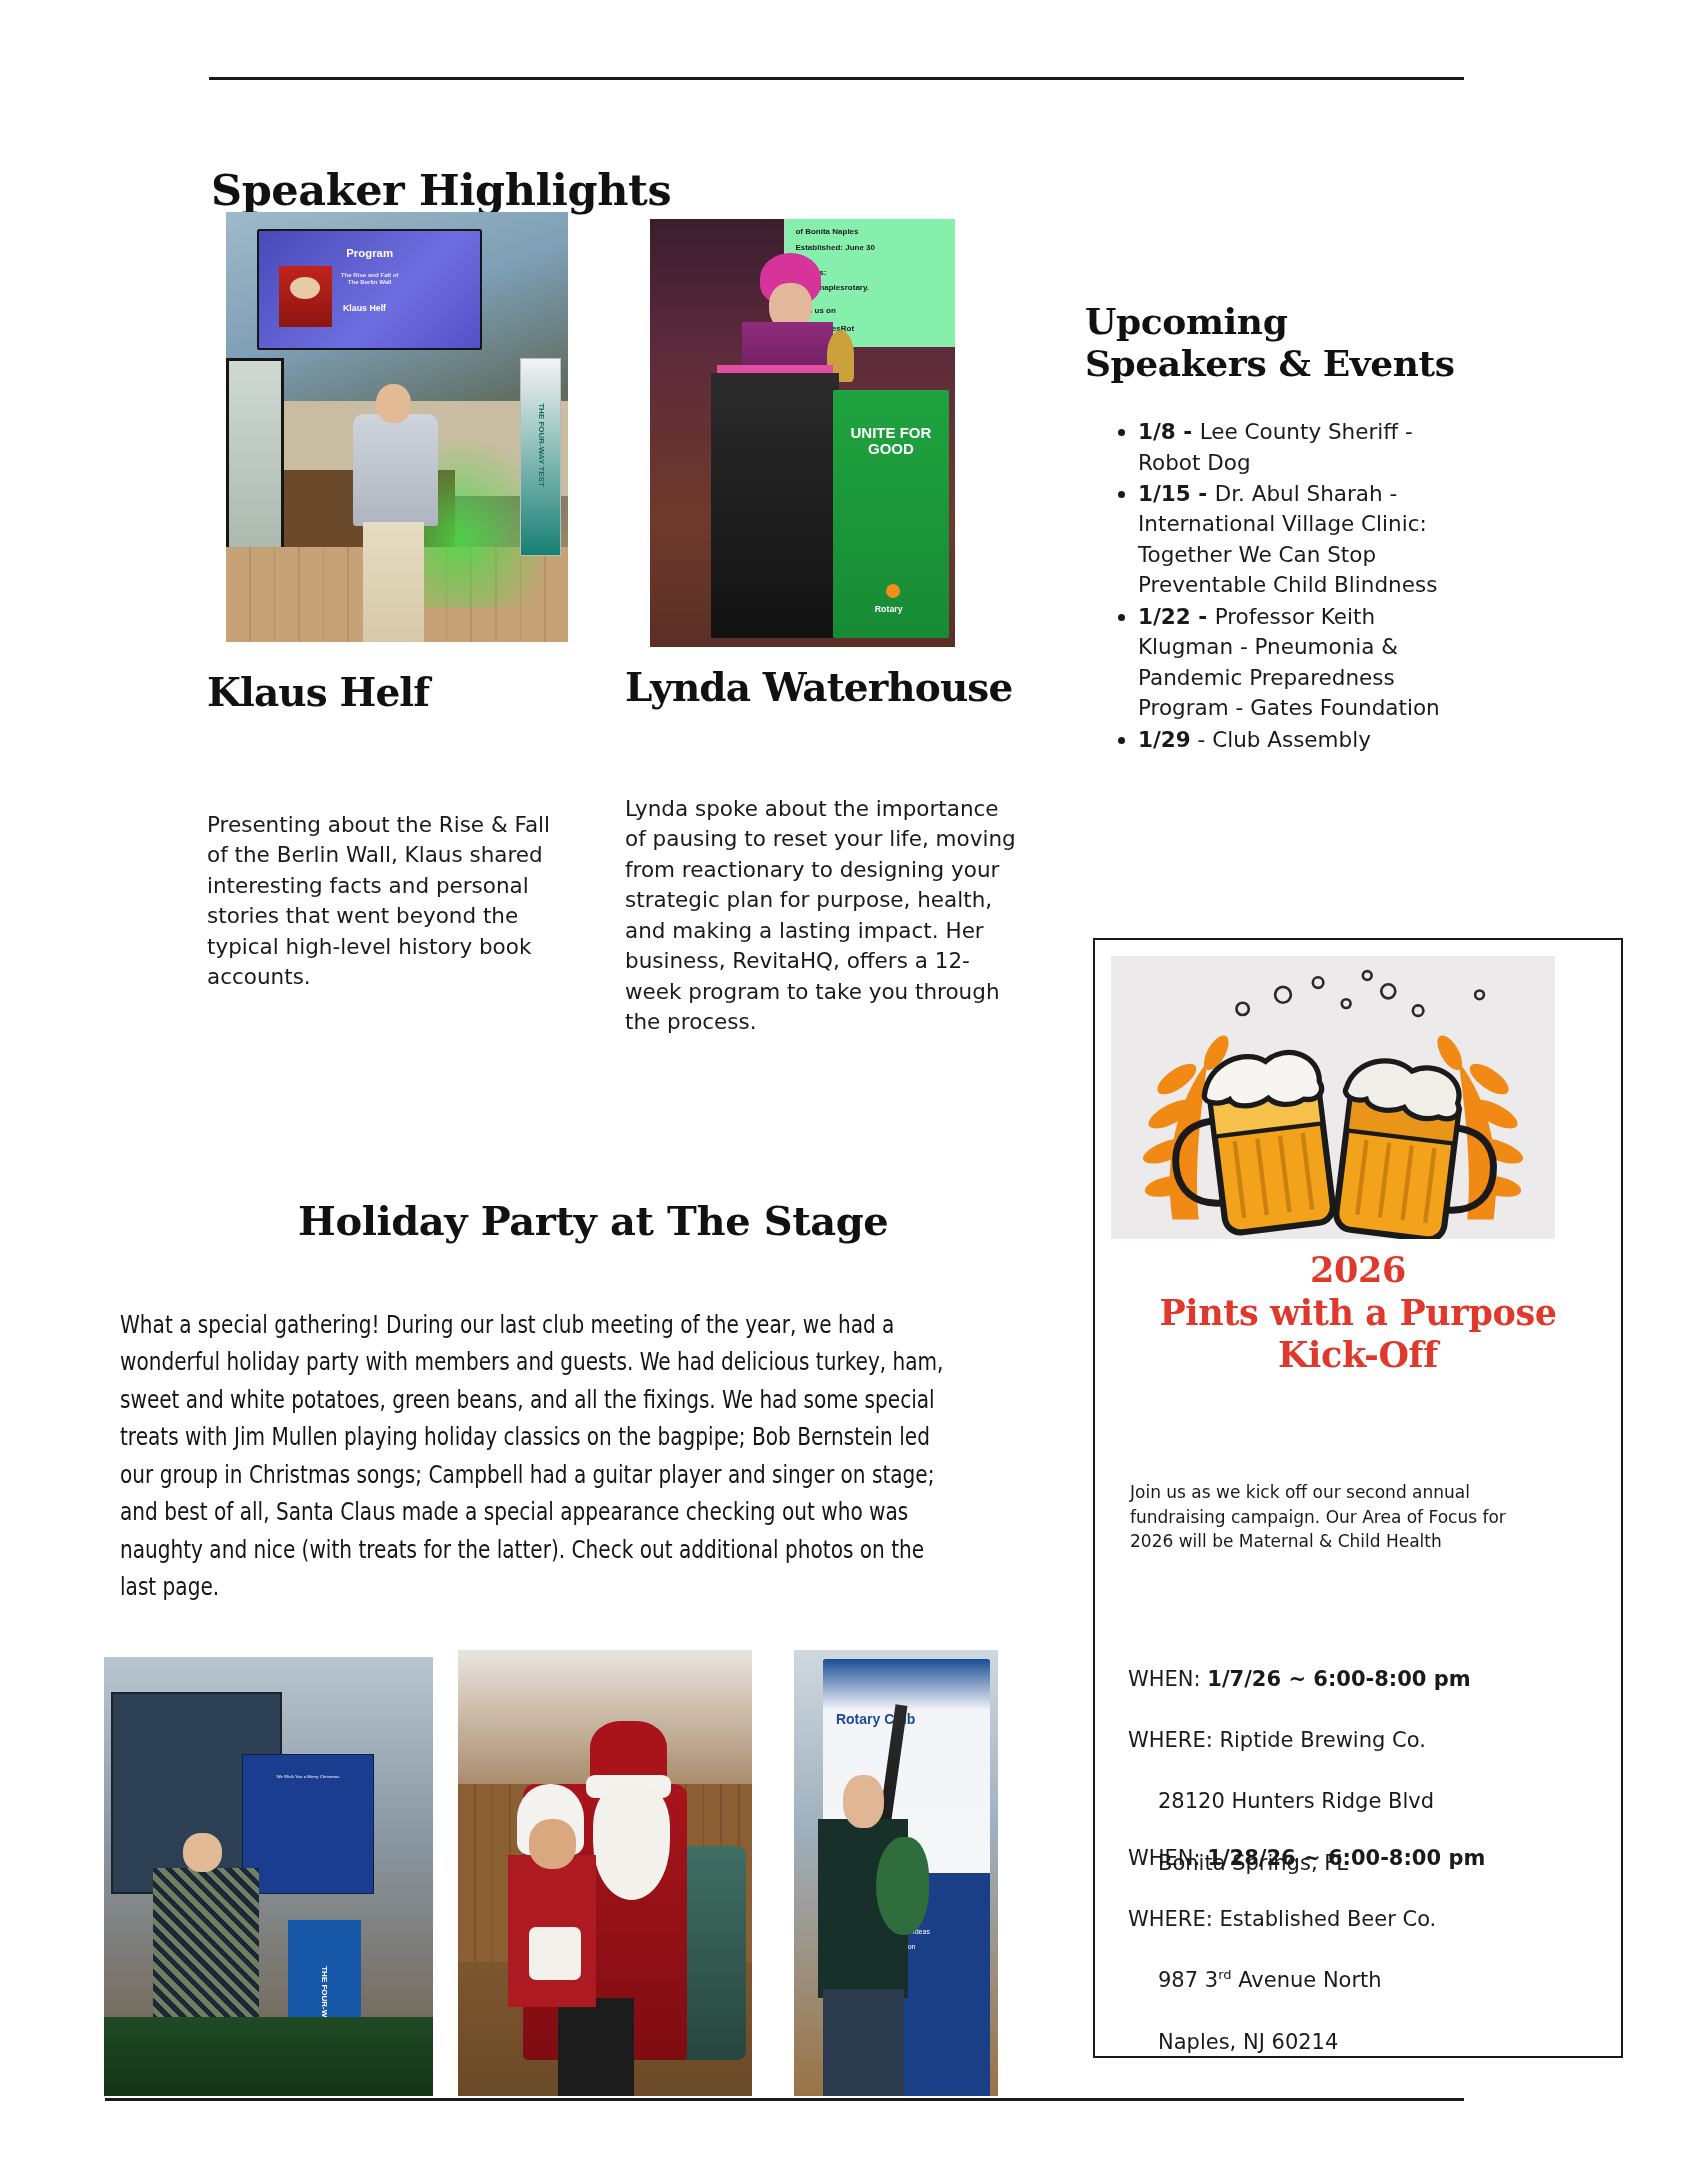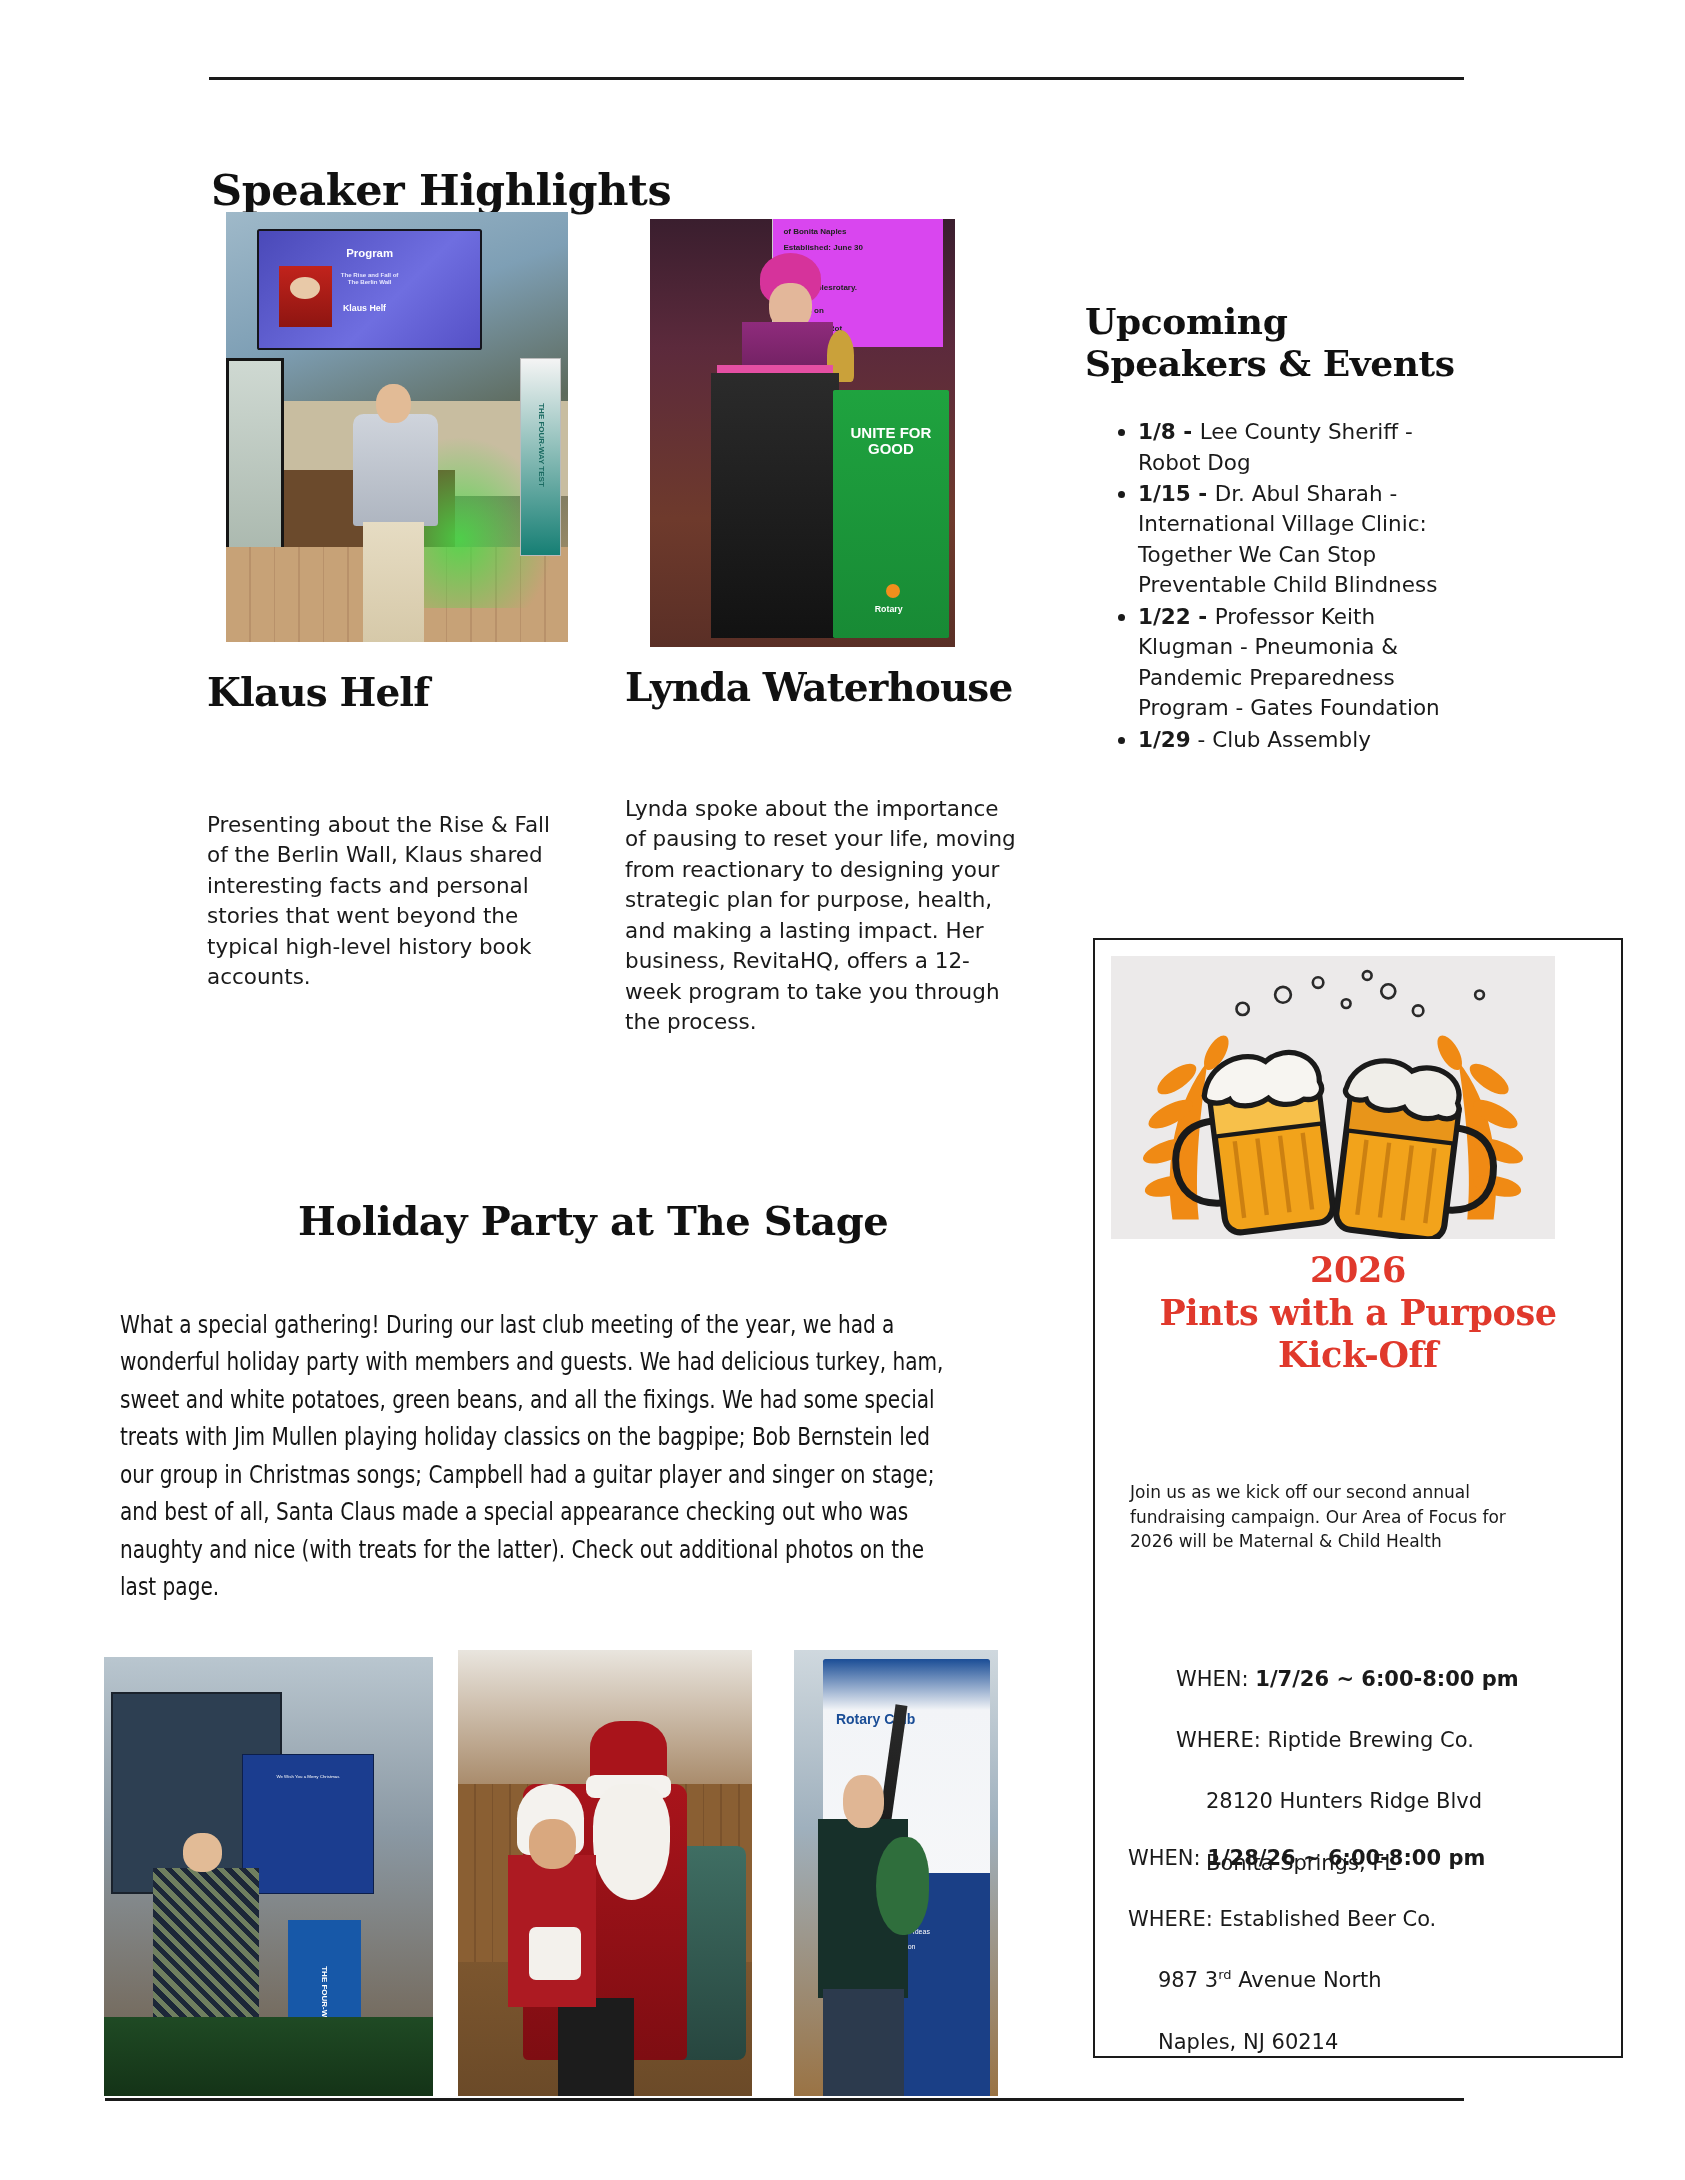--- a/index.html
+++ b/index.html
@@ -88,22 +88,22 @@
   #photo-klaus .person-bot  { position:absolute; left:40%; top:72%; width:18%; height:28%;
                         background:linear-gradient(180deg,#e6dcc3,#d6c9a9); }
   #photo-klaus .banner{ position:absolute; right:2%; top:34%; width:12%; height:46%;
                         background:linear-gradient(180deg,#f4f4f4,#167f74); border:0.9px solid #bbb; }
   #photo-klaus .banner span{ position:absolute; left:50%; top:44%; transform:translate(-50%,-50%) rotate(90deg);
                         white-space:nowrap; font-size:8px; font-weight:700; color:#1b6b62; }
 
   
   #photo-lynda { left:650px; top:219px; width:305px; height:428px; }
   #photo-lynda .bg    { position:absolute; inset:0; background:linear-gradient(180deg,#3a1e2e 0%,#5c2a3c 30%,#6e3a2c 70%,#5a2f26 100%); }
-  #photo-lynda .sign  { position:absolute; right:12px; top:0; width:56%; height:30%;
-                        background:#d946ef; border-left:1.8px solid #ccc; }
+  #photo-lynda .sign  { position:absolute; right:0; top:0; width:56%; height:30%;
+                        background:#86efac; border-left:1.8px solid #ccc; }
   #photo-lynda .sign .l{ position:absolute; left:6%; color:#222; font-size:8px; font-weight:700; }
   #photo-lynda .hair  { position:absolute; left:36%; top:8%; width:20%; height:12%;
                         background:#d6339b; border-radius:50% 50% 40% 40%; }
   #photo-lynda .face  { position:absolute; left:39%; top:15%; width:14%; height:11%;
                         background:#e3b79a; border-radius:45%; }
   #photo-lynda .body  { position:absolute; left:30%; top:24%; width:30%; height:14%;
                         background:linear-gradient(180deg,#8f2b7c,#6a1f5c); }
   #photo-lynda .podium{ position:absolute; left:20%; top:36%; width:42%; height:62%;
                         background:linear-gradient(180deg,#2b2b2b,#121212); }
   #photo-lynda .pink  { position:absolute; left:22%; top:34%; width:38%; height:5%; background:#e44fa3; }
@@ -228,21 +228,21 @@
     font-family:"DejaVu Sans", sans-serif;
     font-size:17px; line-height:1.45; color:#1a1a1a;
   }
   .pints-when {
     position:absolute; left:33px; width:421px;
     font-family:"DejaVu Sans", sans-serif;
     font-size:21px; line-height:1.46; color:#1a1a1a;
     white-space:pre-line;
   }
   .pints-when b { font-weight:700; }
-  #pints-event-1 { top:693px;margin-left:48px; }
+  #pints-event-1 { top:693px; }
   #pints-event-2 { top:872px; }
   .ind { display:inline-block; width:30px; }
   sup { font-size:0.62em; vertical-align:super; }
 </style>
 </head>
 <body>
 
 <div class="top-rule"></div>
 <div class="bottom-rule"></div>
 

